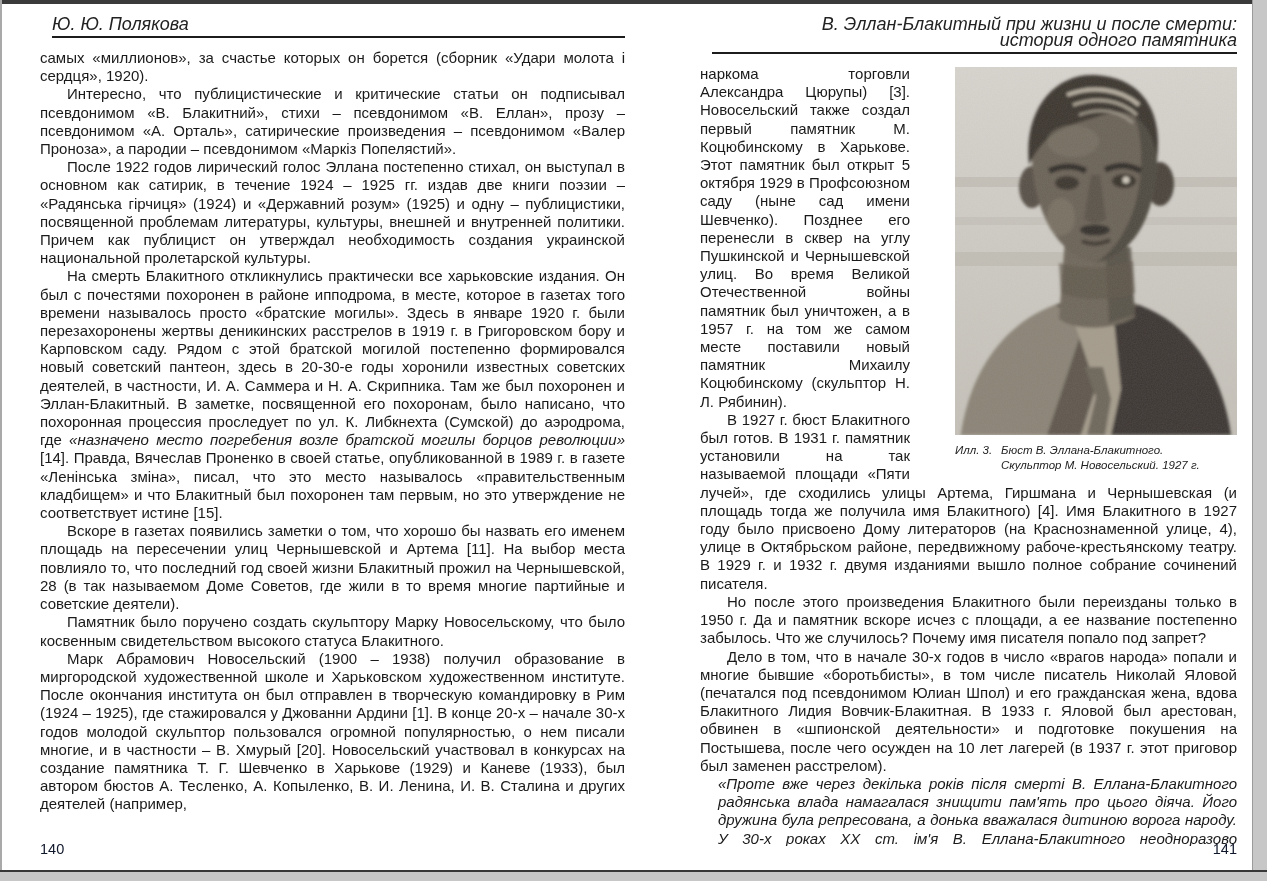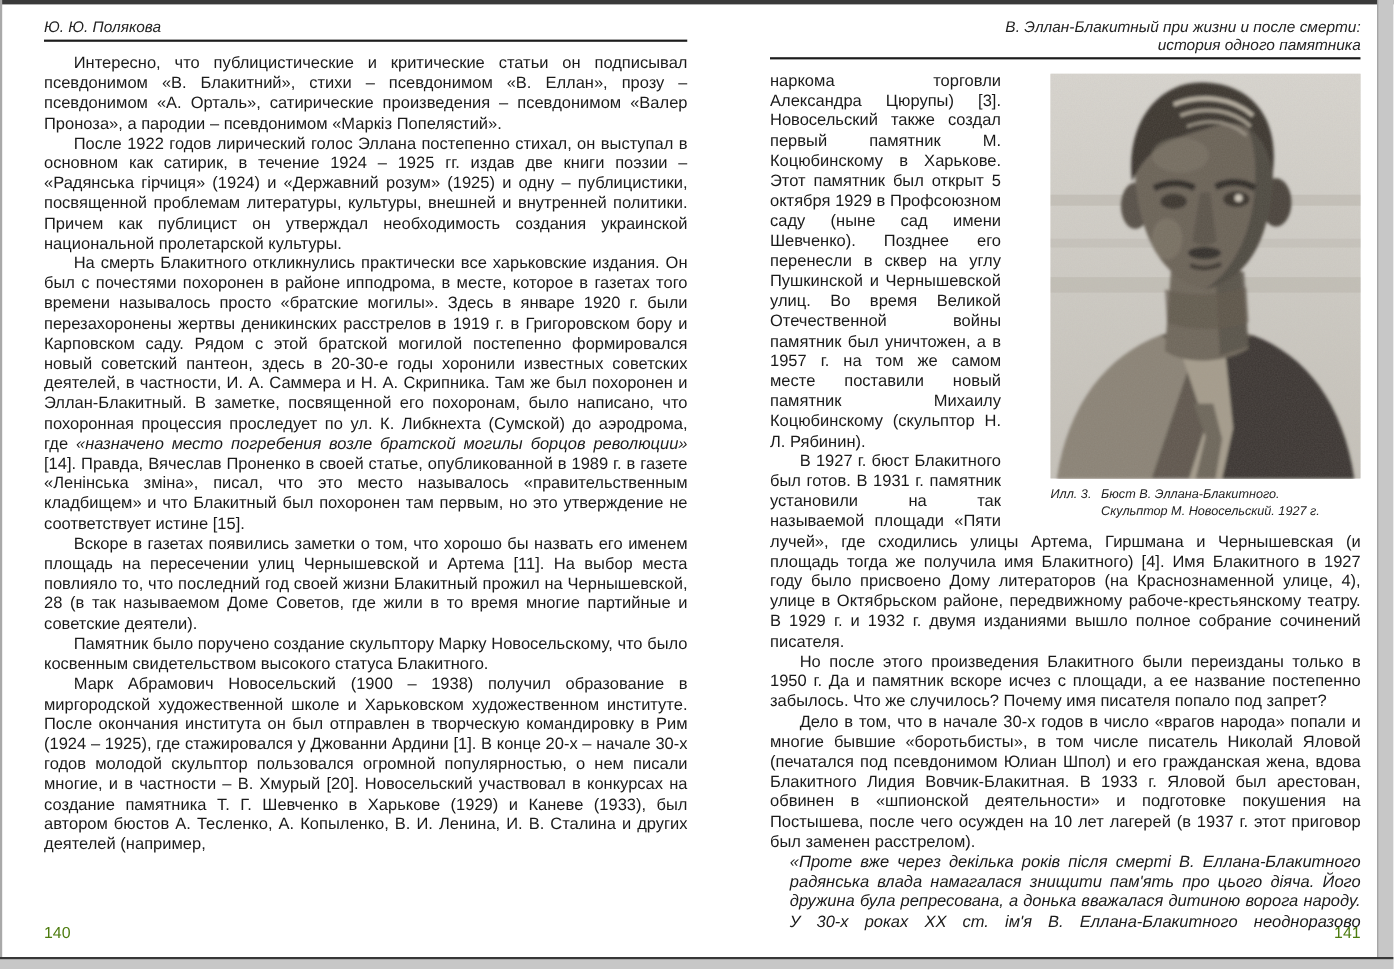--- a/index.html
+++ b/index.html
@@ -8,58 +8,59 @@
   
   .edge-top{position:absolute;left:0;top:0;width:1267px;height:4px;background:#3a3a3a;}
   .edge-left{position:absolute;left:0;top:0;width:2px;height:881px;background:#a9a9a9;}
   .edge-right{position:absolute;right:0;top:0;width:14px;height:881px;background:#c7c7c7;border-left:1px solid #9b9b9b;}
   .edge-bottom{position:absolute;left:0;bottom:0;width:1267px;height:9px;background:#c7c7c7;border-top:2px solid #383838;}
 
   .page{position:absolute;top:16px;}
   .page-left{left:40px;width:585px;height:830px;overflow:hidden;}
   .page-right{left:700px;width:537px;height:830px;overflow:hidden;}
 
-  .running-head{font-style:italic;font-size:14px;line-height:16px;color:#222;
-                border-bottom:2px solid #1c1c1c;padding-bottom:4px;}
+  .running-head{font-style:italic;font-size:18px;line-height:16px;color:#222;
+                border-bottom:2px solid #1c1c1c;padding-bottom:4px;margin-left:12px;}
   .running-head.right{text-align:right;}
 
   .body-text{margin-top:11px;font-size:15px;line-height:18.2px;}
   .para{margin:0;text-align:justify;}
   .para.ind{text-indent:27px;}
   .para.quote{margin-left:18px;font-style:italic;}
   .it{font-style:italic;margin-top:20px;}
 
   .figure{float:right;width:282px;margin:2px 0 8px 14px;padding-left:31px;}
   .photo{display:block;width:282px;height:368px;background:#d7d4ce;}
   .figure-caption{display:flex;margin-top:8px;font-style:italic;font-size:11.5px;line-height:14.5px;color:#222;}
   .cap-label{width:46px;flex:0 0 46px;}
   .cap-text{flex:1;}
 
-  .page-number{position:absolute;bottom:24px;font-size:14.5px;color:#4d7c0f;}
+  .page-number{position:absolute;bottom:24px;font-size:14.5px;color:#0f172a;}
   .pn-left{left:40px;}
   .pn-right{left:700px;width:537px;text-align:right;}
 </style>
 </head>
 <body>
 
 <div class="canvas">
 
   <div class="edge-top"></div>
   <div class="edge-left"></div>
   <div class="edge-right"></div>
   <div class="edge-bottom"></div>
 
   <div class="page page-left">
     <div class="running-head">Ю. Ю. Полякова</div>
     <div class="body-text">
+        <p class="para"><span>самых «миллионов», за счастье которых он борется (сборник «Удари молота і сердця», 1920).</span></p>
         <p class="para ind"><span>Интересно, что публицистические и критические статьи он подписывал псевдонимом «В. Блакитний», стихи – псевдонимом «В. Еллан», прозу – псевдонимом «А. Орталь», сатирические произведения – псевдонимом «Валер Проноза», а пародии – псевдонимом «Маркіз Попелястий».</span></p>
         <p class="para ind"><span>После 1922 годов лирический голос Эллана постепенно стихал, он выступал в основном как сатирик, в течение 1924 – 1925 гг. издав две книги поэзии – «Радянська гірчиця» (1924) и «Державний розум» (1925) и одну – публицистики, посвященной проблемам литературы, культуры, внешней и внутренней политики. Причем как публицист он утверждал необходимость создания украинской национальной пролетарской культуры.</span></p>
         <p class="para ind"><span>На смерть Блакитного откликнулись практически все харьковские издания. Он был с почестями похоронен в районе ипподрома, в месте, которое в газетах того времени называлось просто «братские могилы». Здесь в январе 1920 г. были перезахоронены жертвы деникинских расстрелов в 1919 г. в Григоровском бору и Карповском саду. Рядом с этой братской могилой постепенно формировался новый советский пантеон, здесь в 20-30-е годы хоронили известных советских деятелей, в частности, И. А. Саммера и Н. А. Скрипника. Там же был похоронен и Эллан-Блакитный. В заметке, посвященной его похоронам, было написано, что похоронная процессия проследует по ул. К. Либкнехта (Сумской) до аэродрома, где </span><span class="it">«назначено место погребения возле братской могилы борцов революции»</span><span> [14]. Правда, Вячеслав Проненко в своей статье, опубликованной в 1989 г. в газете «Ленінська зміна», писал, что это место называлось «правительственным кладбищем» и что Блакитный был похоронен там первым, но это утверждение не соответствует истине [15].</span></p>
         <p class="para ind"><span>Вскоре в газетах появились заметки о том, что хорошо бы назвать его именем площадь на пересечении улиц Чернышевской и Артема [11]. На выбор места повлияло то, что последний год своей жизни Блакитный прожил на Чернышевской, 28 (в так называемом Доме Советов, где жили в то время многие партийные и советские деятели).</span></p>
-        <p class="para ind"><span>Памятник было поручено создание скульптору Марку Новосельскому, что было косвенным свидетельством высокого статуса Блакитного.</span></p>
+        <p class="para ind"><span>Памятник было поручено создать скульптору Марку Новосельскому, что было косвенным свидетельством высокого статуса Блакитного.</span></p>
         <p class="para ind"><span>Марк Абрамович Новосельский (1900 – 1938) получил образование в миргородской художественной школе и Харьковском художественном институте. После окончания института он был отправлен в творческую командировку в Рим (1924 – 1925), где стажировался у Джованни Ардини [1]. В конце 20-х – начале 30-х годов молодой скульптор пользовался огромной популярностью, о нем писали многие, и в частности – В. Хмурый [20]. Новосельский участвовал в конкурсах на создание памятника Т. Г. Шевченко в Харькове (1929) и Каневе (1933), был автором бюстов А. Тесленко, А. Копыленко, В. И. Ленина, И. В. Сталина и других деятелей (например,</span></p>
       </div>
   </div>
   <div class="page-number pn-left">140</div>
 
   <div class="page page-right">
     <div class="running-head right">
       <div>В. Эллан-Блакитный при жизни и после смерти:</div>
       <div>история одного памятника</div>
     </div>

